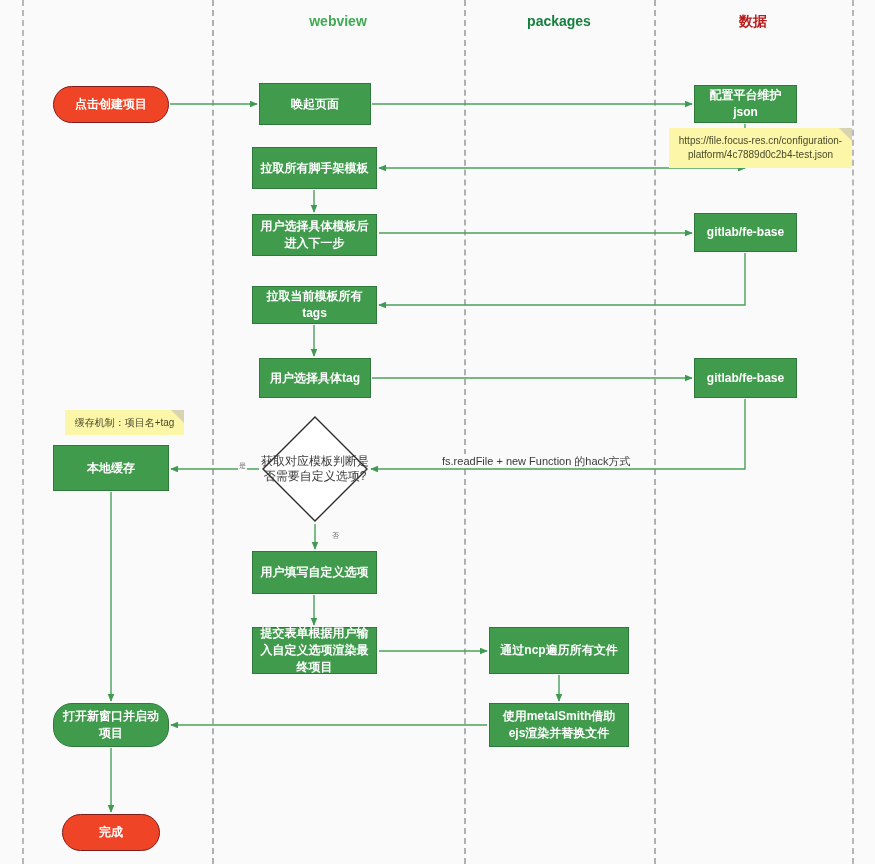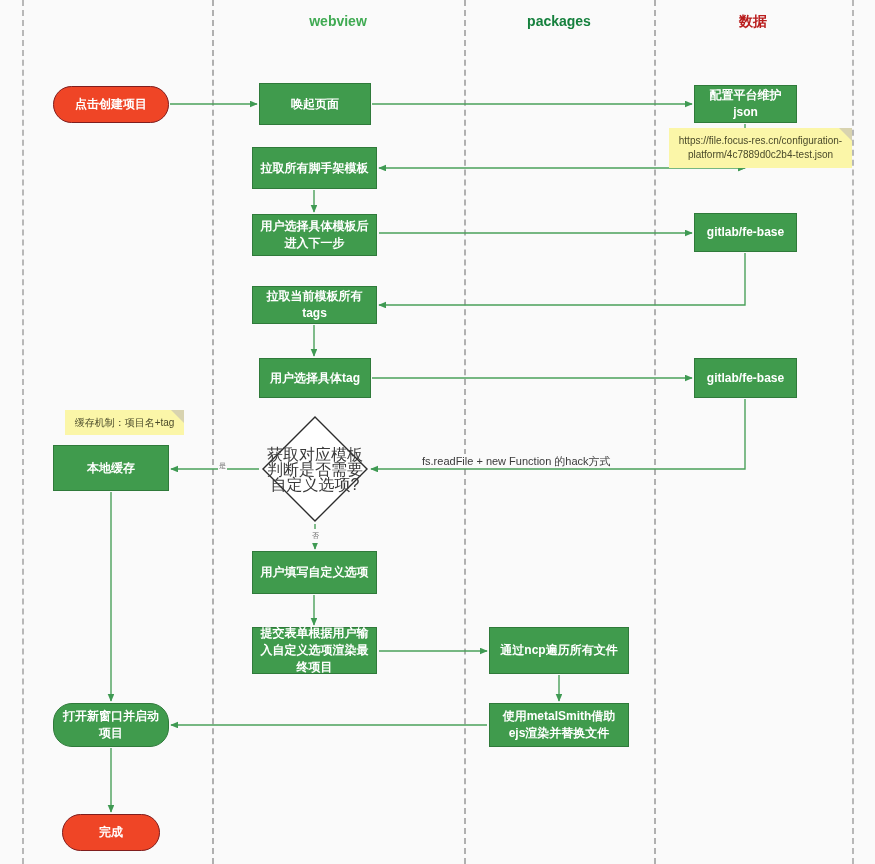--- a/index.html
+++ b/index.html
@@ -73,21 +73,21 @@
     position: absolute;
     inset: 0;
   }
   .decision .dtext {
     position: absolute;
     inset: 0;
     display: flex;
     align-items: center;
     justify-content: center;
     text-align: center;
-    font-size: 16px;
+    font-size: 12px;
     line-height: 15px;
     color: #3a3a3a;
     font-weight: 500;
     pointer-events: none;
   }
   
   .note {
     position: absolute;
     box-sizing: border-box;
     background: #fbf6a8;
@@ -122,20 +122,21 @@
   }
   .edge-label {
     position: absolute;
     font-size: 11px;
     color: #3a3a3a;
     background: #fafafa;
     padding: 0 4px;
     white-space: nowrap;
     z-index: 3;
     line-height: 14px;
+    margin-left: 20px;
   }
   .edge-label.tiny {
     font-size: 7px;
     color: #6a6a6a;
     padding: 0 1px;
   }
 </style>
 </head>
 <body>
 

